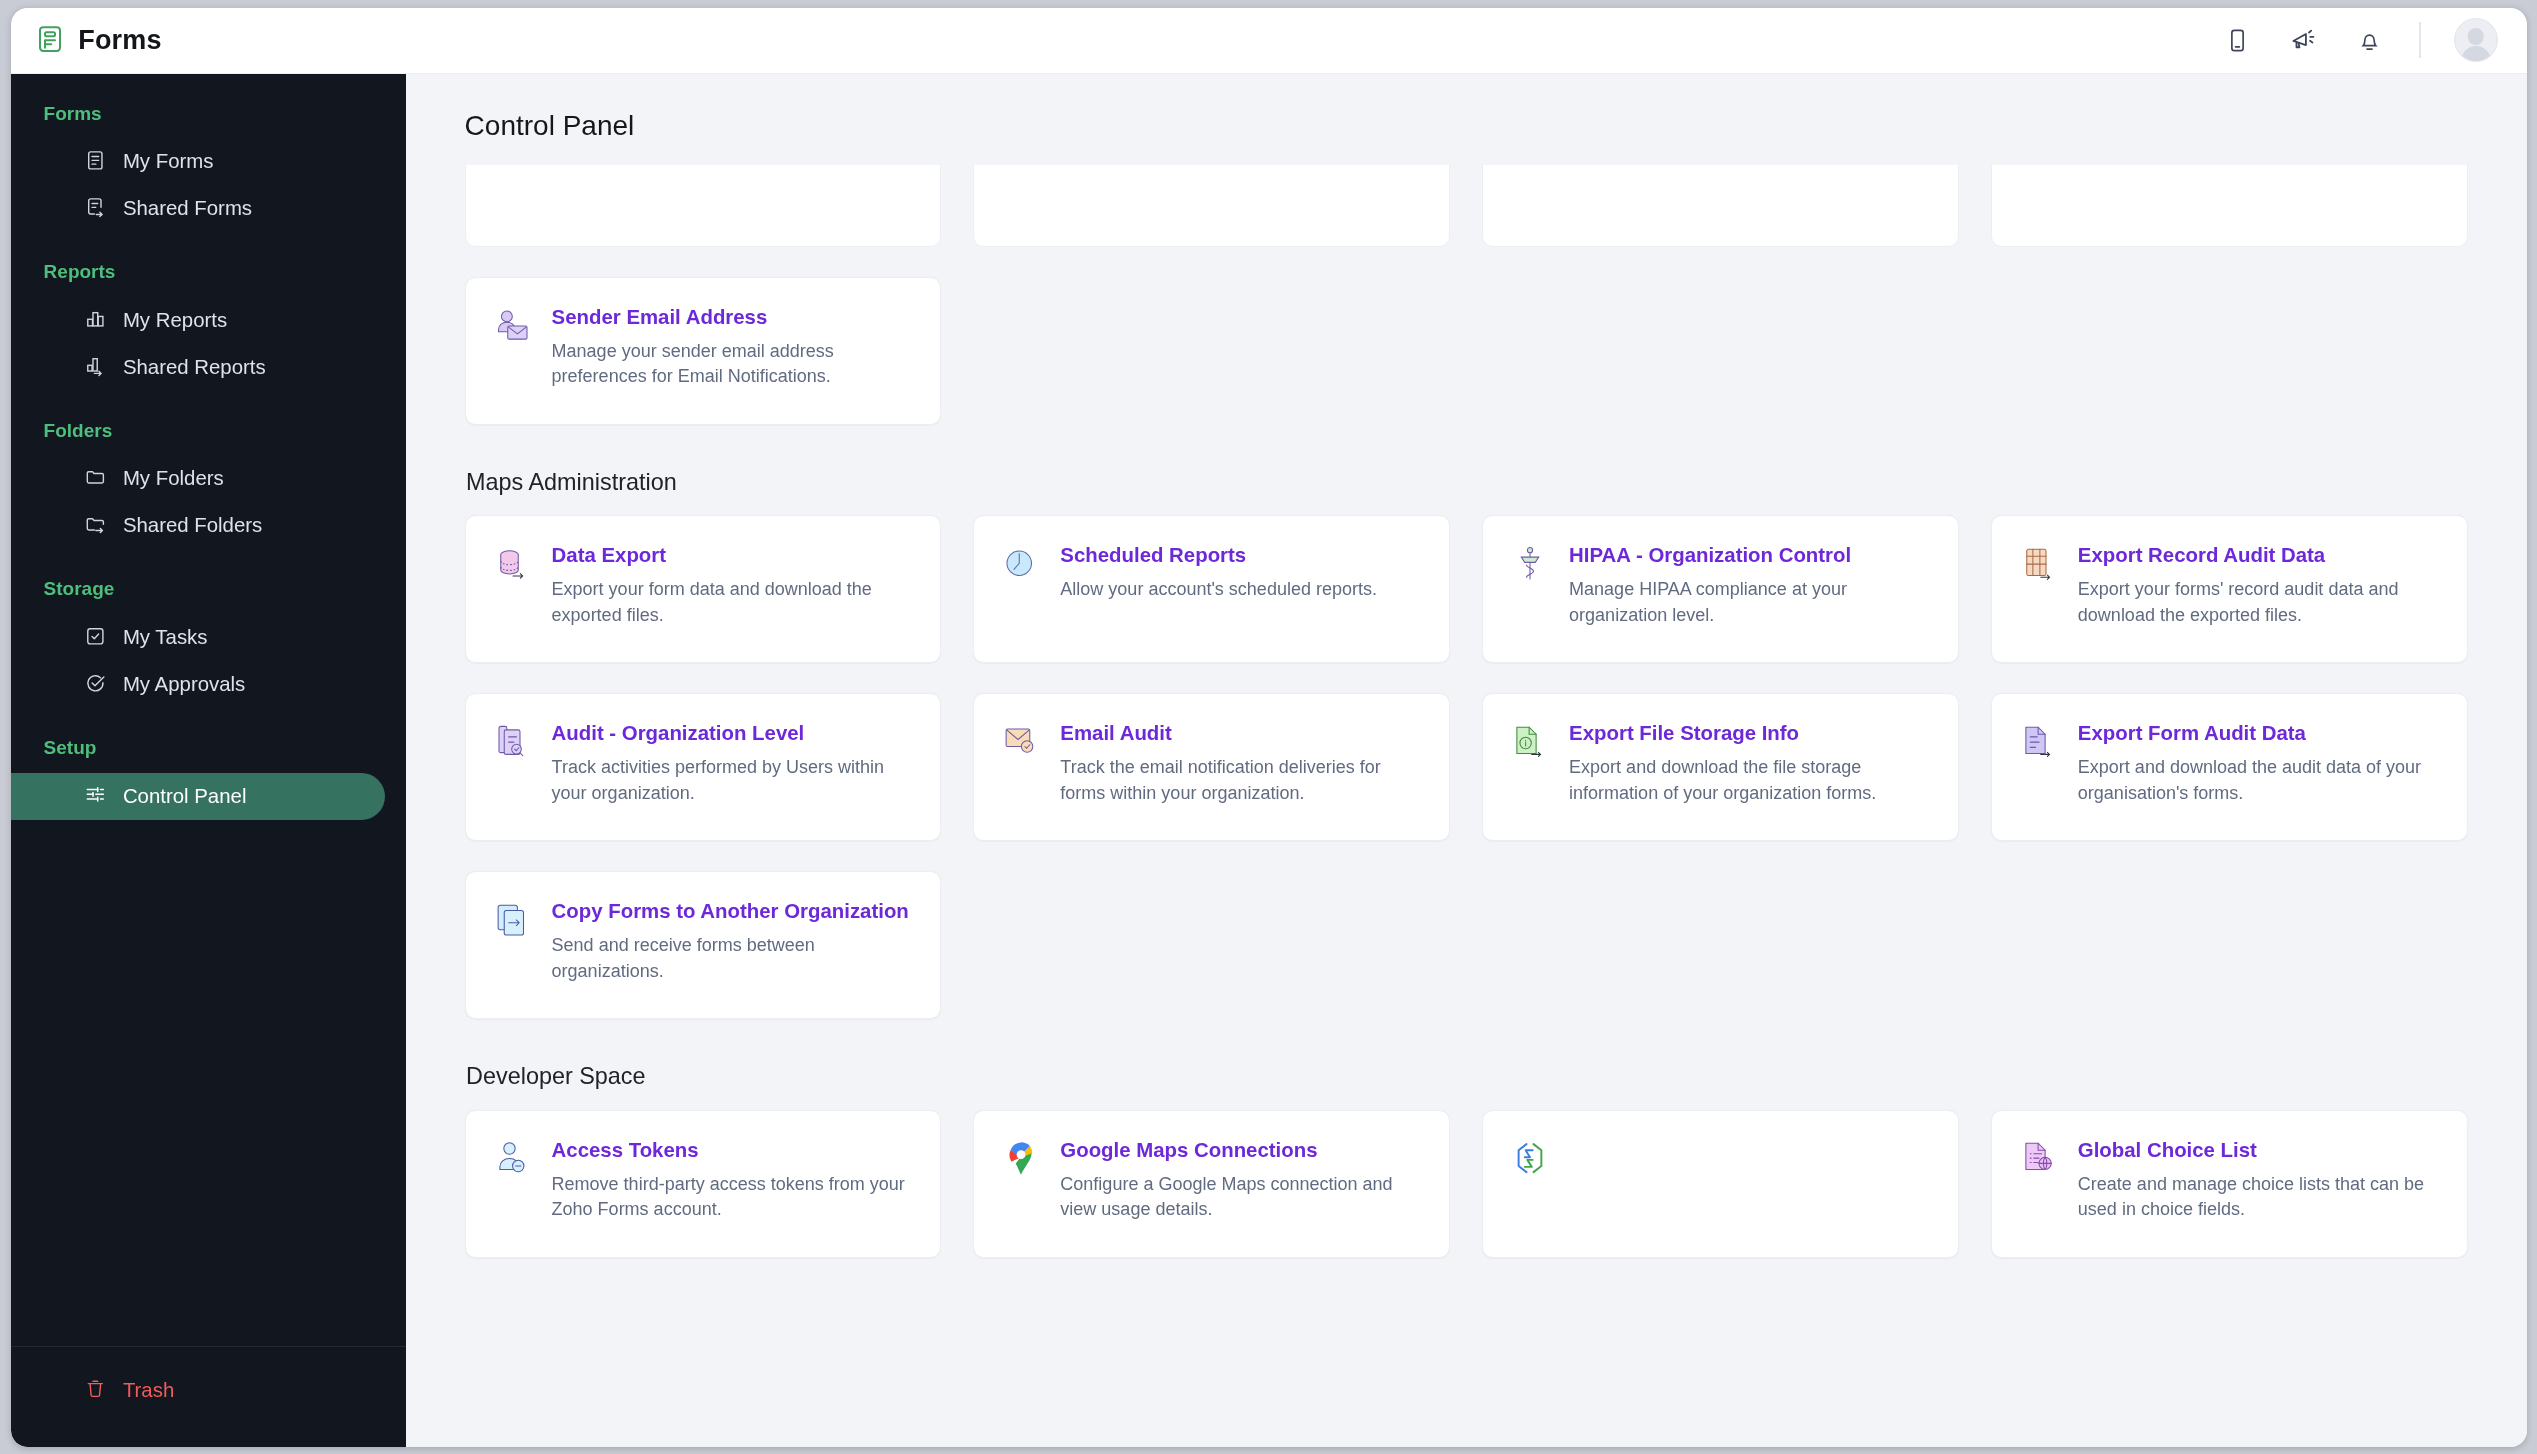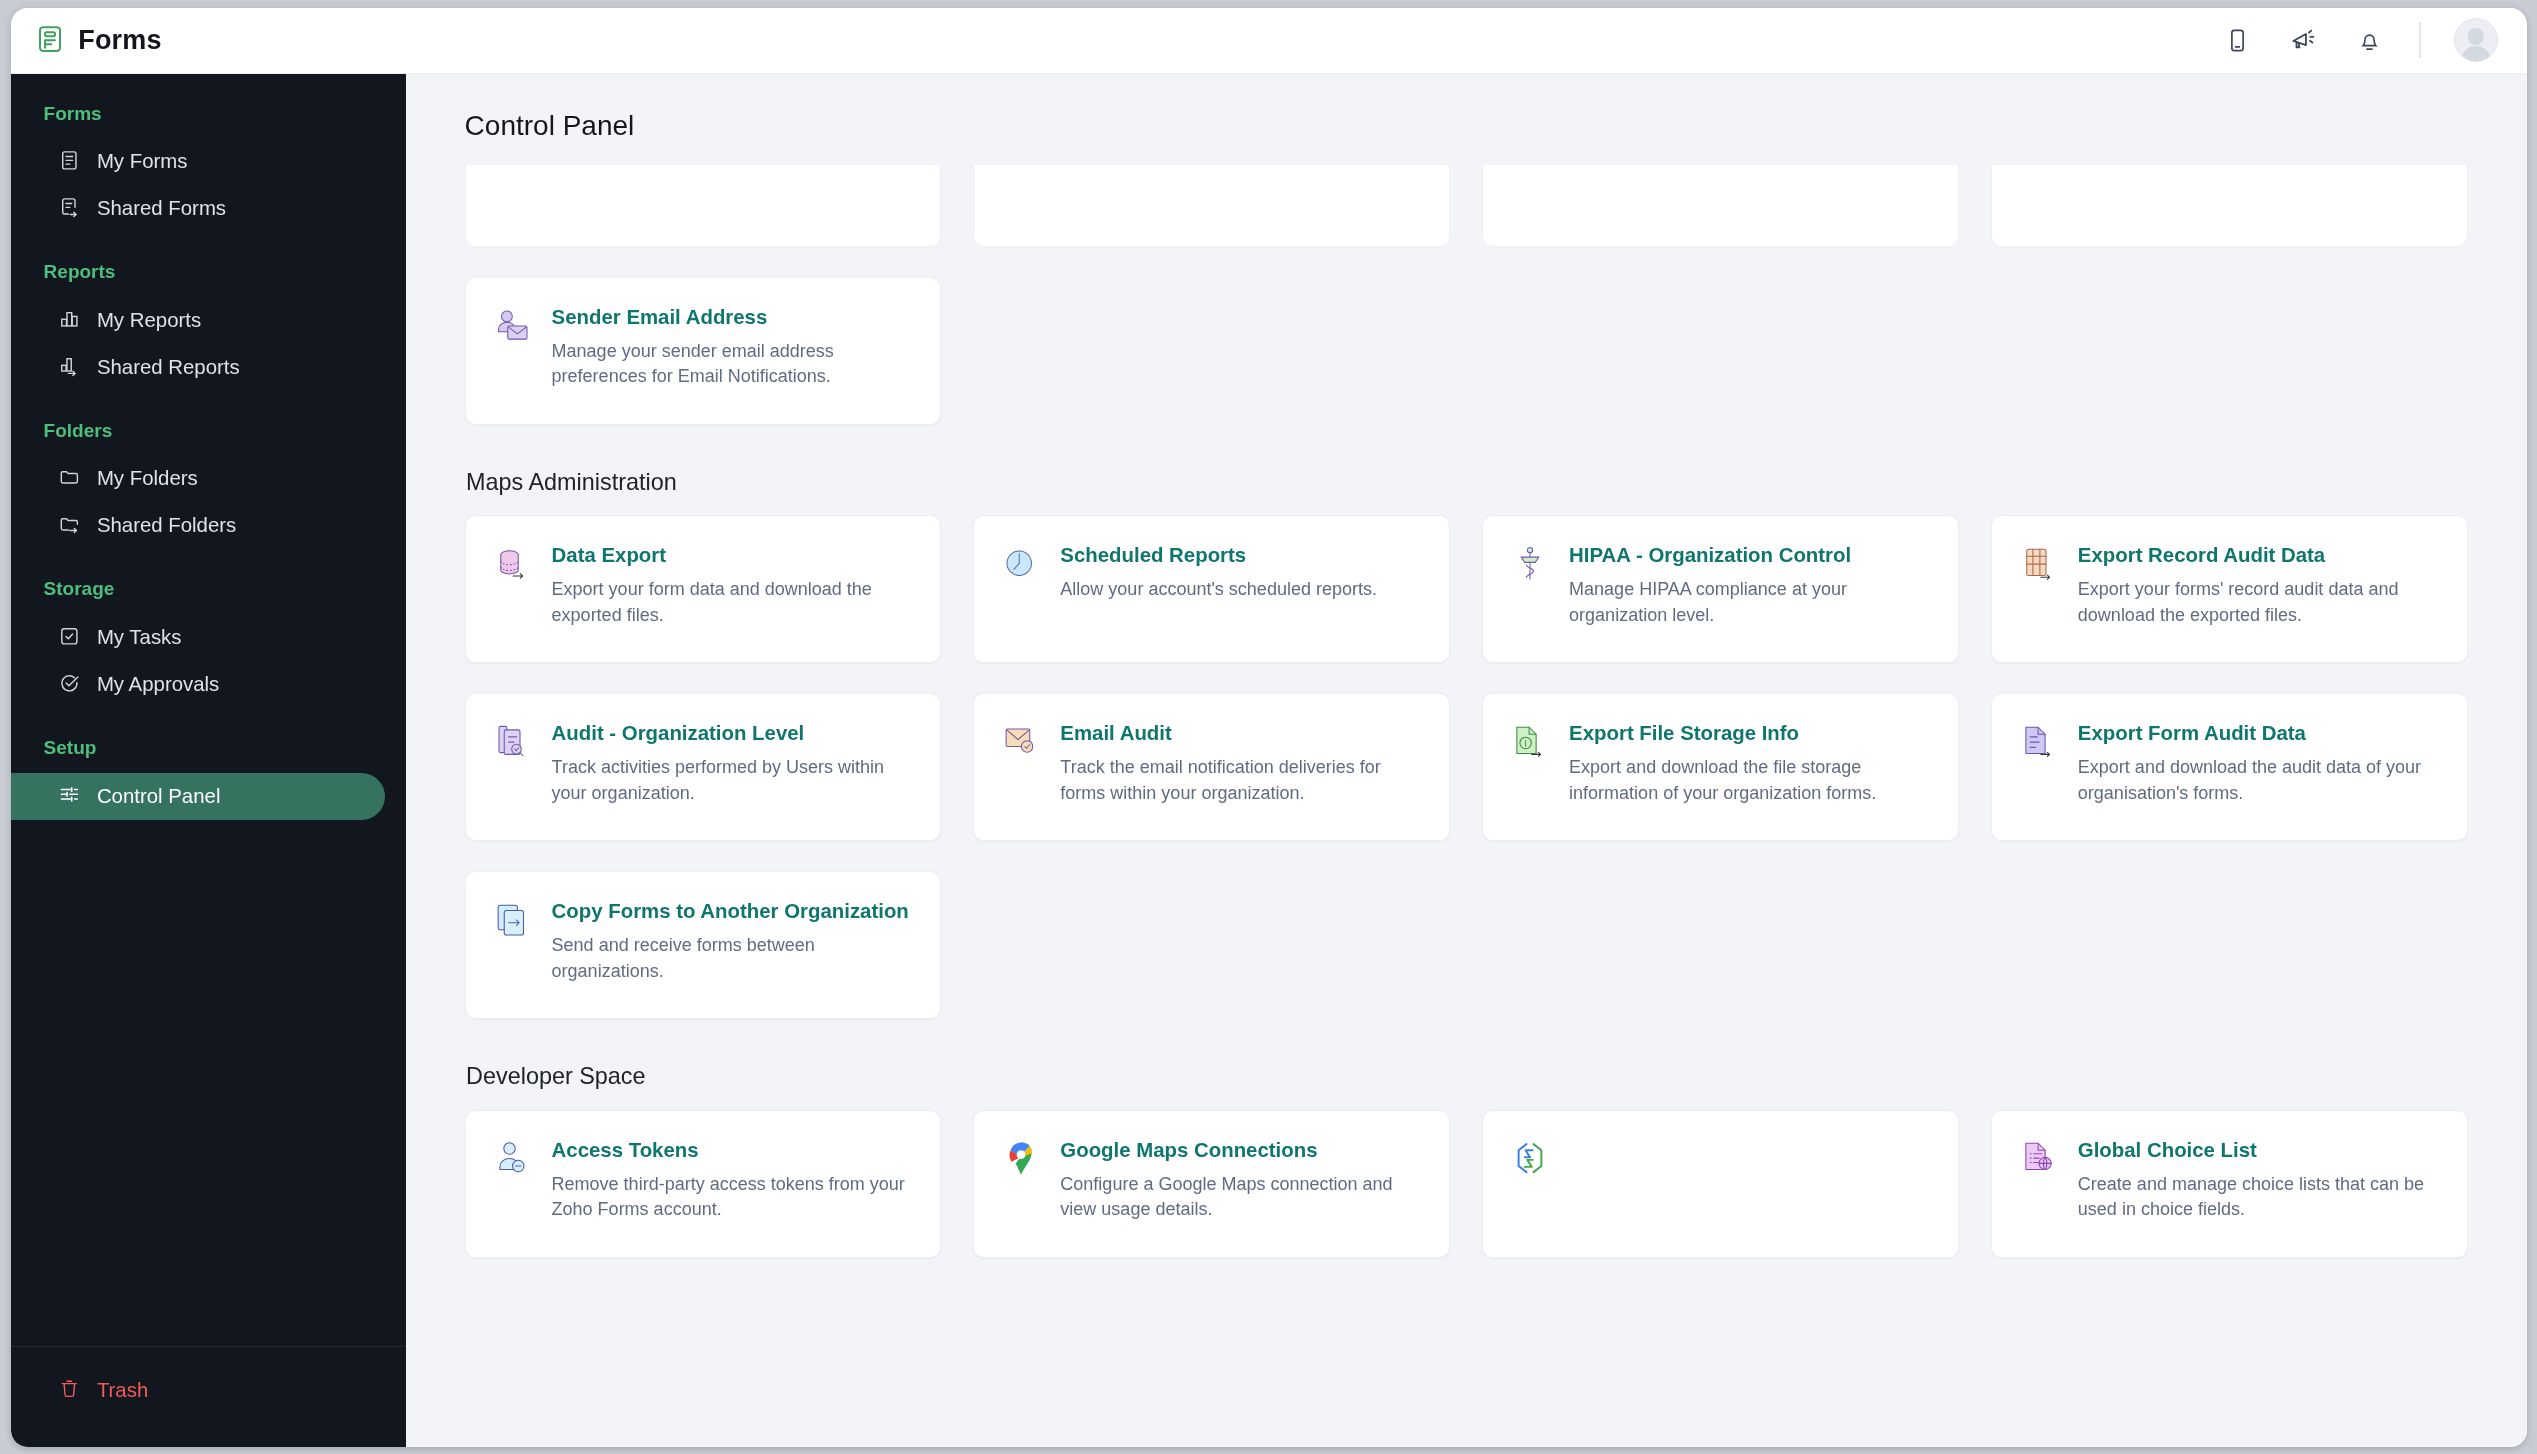--- a/index.html
+++ b/index.html
@@ -61,21 +61,21 @@
     padding-top: 29px;
     display: flex; flex-direction: column;
   }
   .nav-group-title {
     color: #4dbf7c; font-size: 19px; font-weight: 700;
     padding: 0 0 0 33px; margin-bottom: 13.6px;
   }
   .nav-group { margin-bottom: 29px; }
   .nav-item {
     display: flex; align-items: center; gap: 16.6px;
-    height: 47px; padding-left: 47px; margin-right: 21px;
+    height: 47px; padding-left: 73px; margin-right: 21px;
     cursor: pointer; border-radius: 0 26px 26px 0;
   }
   .nav-item .lbl { color: #dfe2e8; font-size: 20.4px; }
   .nav-item.active { background: #35725f; }
   .nav-item.active .lbl { color: #ffffff; }
   .sidebar-footer {
     margin-top: auto; border-top: 0.8px solid #232833;
     padding: 19.6px 0 33px 0;
     text-align: right;
   }
@@ -115,21 +115,21 @@
     box-shadow: 0 0.8px 1.5px rgba(16,24,40,0.04);
   }
   .card.selected {
     border: 1.5px solid #4fae88;
     background: #fbfefd;
     padding: 25px 25px 25px 25px;
   }
   .card-icon { flex: 0 0 42px; width: 42px; height: 42px; margin-top: 1.5px; }
   .card-body { flex: 1; min-width: 0; }
   .card-title {
-    font-size: 20.4px; font-weight: 700; color: #0f766e;
+    font-size: 20.4px; font-weight: 700; color: #6d28d9;
     line-height: 1.28; margin-bottom: 9px;
   }
   .card-desc {
     font-size: 18px; color: #616b80; line-height: 1.42;
   }
   .row-top-stub {
     display: grid; grid-template-columns: repeat(4, 1fr);
     gap: 30px 32px;
   }
   .stub {

